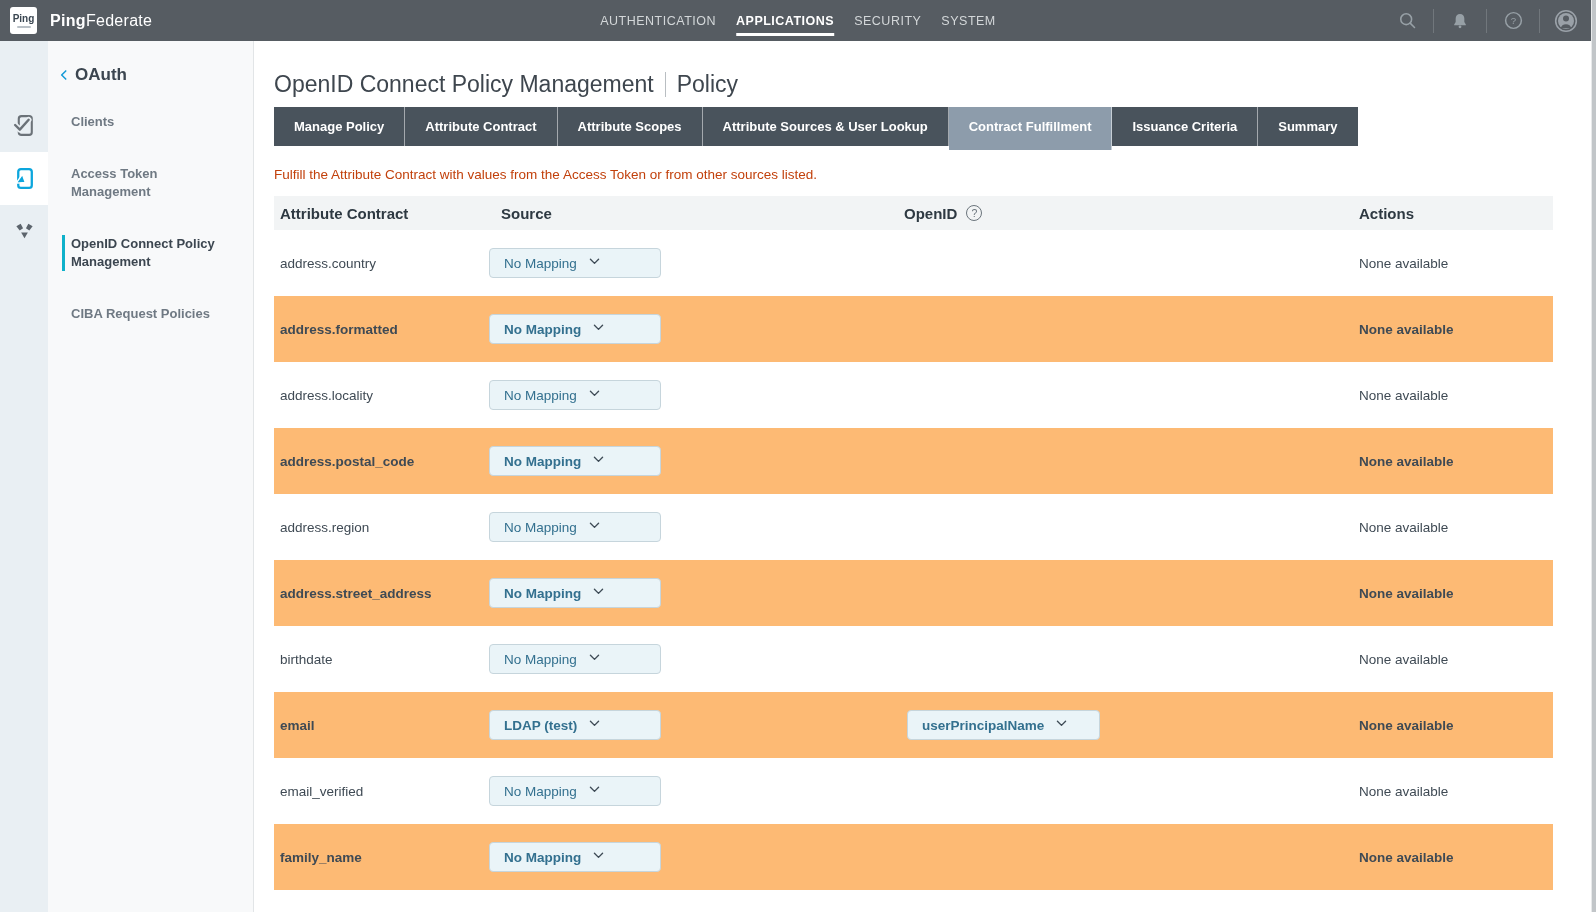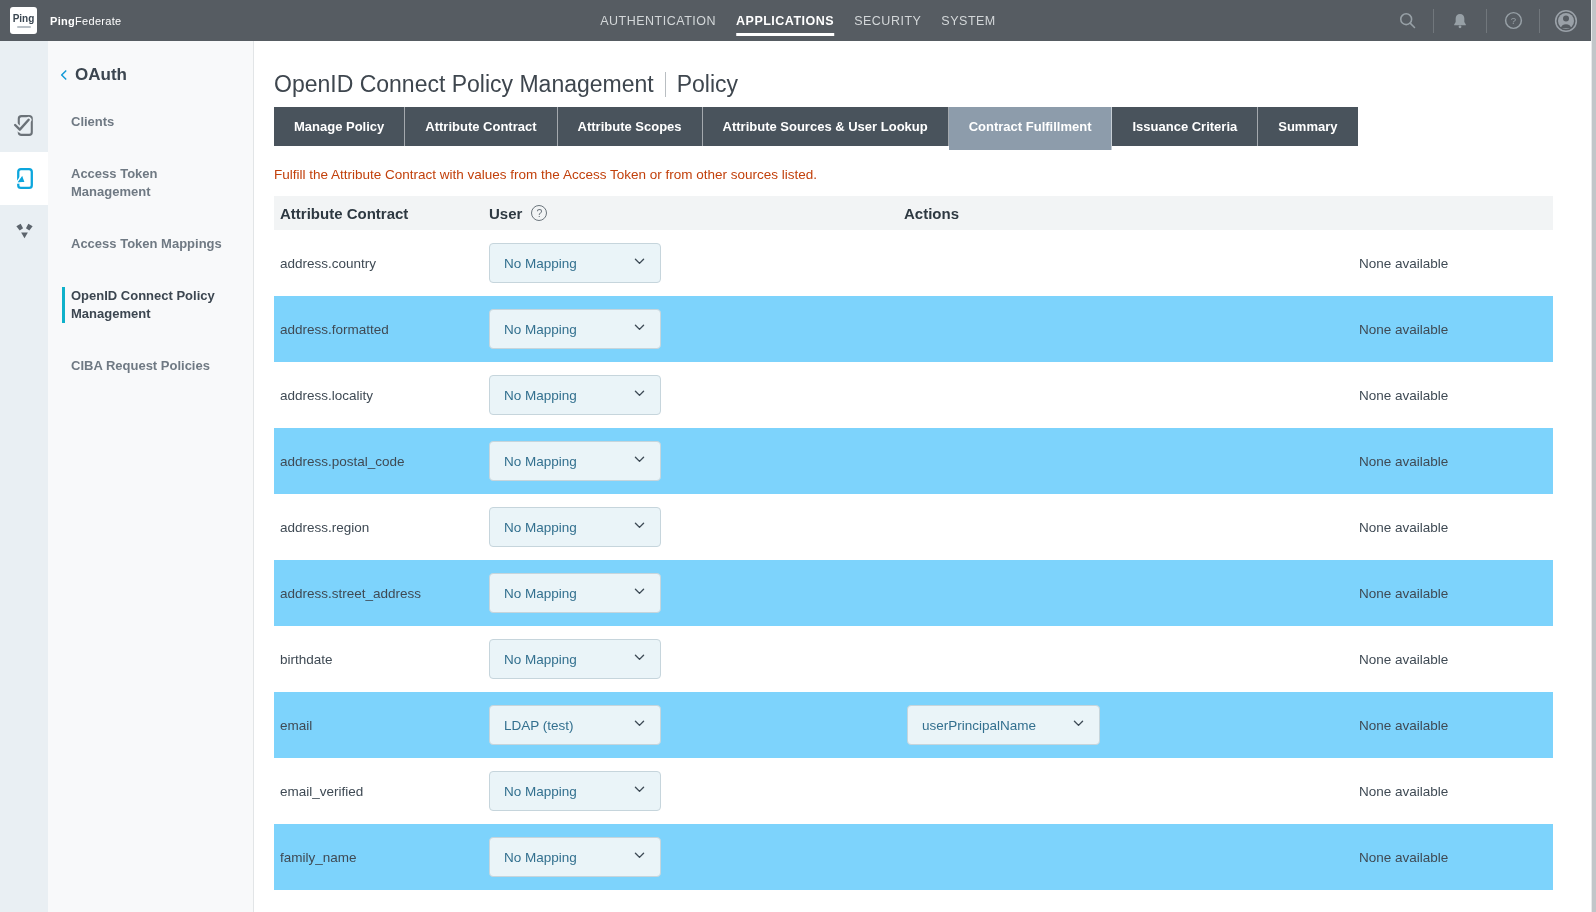--- a/index.html
+++ b/index.html
@@ -4,21 +4,21 @@
 <style>
   * { margin:0; padding:0; box-sizing:border-box; }
   html,body { width:1596px; height:912px; overflow:hidden; }
   body { font-family:"Liberation Sans","DejaVu Sans",sans-serif; background:#ffffff; position:relative; color:#3f4a54; }
 
   
   .app-header { height:41px; background:#565c62; display:flex; align-items:center; padding:0 18px 0 10px; position:relative; }
   .logo-box { width:27px; height:27px; background:#ffffff; border-radius:3px; display:flex; flex-direction:column; align-items:center; justify-content:center; cursor:pointer; }
   .logo-box .logo-txt { font-size:10px; font-weight:800; color:#3b4752; line-height:10px; }
   .logo-box .logo-sub { width:14px; height:2px; background:#b9c0c6; margin-top:2px; border-radius:1px; }
-  .brand { margin-left:13px; font-size:11px; color:#ffffff; letter-spacing:.3px; white-space:nowrap; }
+  .brand { margin-left:13px; font-size:16px; color:#ffffff; letter-spacing:.3px; white-space:nowrap; }
   .brand b { font-weight:700; }
   .brand span { font-weight:300; }
   .top-nav { position:absolute; left:50%; transform:translateX(-50%); display:flex; gap:20px; align-items:center; }
   .nav-item { font-size:12.5px; letter-spacing:.5px; color:#d3d7d9; position:relative; cursor:pointer; padding:6px 0; }
   .nav-item.active { color:#ffffff; font-weight:700; }
   .nav-item.active::after { content:""; position:absolute; left:0; right:0; bottom:-2px; height:3px; background:#ffffff; }
   .header-actions { margin-left:auto; display:flex; align-items:center; }
   .h-icon { width:24px; height:24px; display:flex; align-items:center; justify-content:center; cursor:pointer; }
   .h-div { width:1px; height:24px; background:#71777c; margin:0 14px; }
 
@@ -52,25 +52,25 @@
 
   .table { margin-top:14px; }
   .thead, .trow { display:grid; grid-template-columns:215px 415px 455px 1fr; align-items:center; }
   .thead { height:34px; background:#f2f4f5; }
   .thead .th { font-size:15px; font-weight:700; color:#2e3942; }
   .th.c1 { padding-left:6px; }
   .th.c2 { padding-left:12px; }
   .th.c3 { display:flex; align-items:center; }
   .help-icon { width:16px; height:16px; border:1px solid #6b747c; border-radius:50%; color:#6b747c; font-size:10.5px; font-weight:400; display:inline-flex; align-items:center; justify-content:center; margin-left:9px; cursor:pointer; }
   .trow { height:66px; }
-  .trow.alt { background:#7dd3fc; }
+  .trow.alt { background:#fdba74;font-weight:bold; }
   .cell-attr { padding-left:6px; font-size:13.5px; color:#3f4a54; }
   .cell-actions { font-size:13.5px; color:#3f4a54; }
 
-  .sel { display:inline-flex; align-items:center; justify-content:space-between; height:40px; background:#eaf4f8; border:1px solid #c6d5dc; border-radius:4px; padding:0 13px 0 14px; cursor:pointer; }
+  .sel { display:inline-flex; align-items:center; height:30px; background:#eaf4f8; border:1px solid #c6d5dc; border-radius:4px; padding:0 13px 0 14px; cursor:pointer; }
   .sel .lbl { color:#33708f; font-size:13.5px; white-space:nowrap; }
   .sel svg { flex:none; margin-left:10px; }
   .sel.src { width:172px; }
   .sel.val { width:193px; margin-left:3px; }
 
   
   .scrollbar { position:absolute; top:0; right:0; width:5px; height:912px; background:#c2c6c9; border-left:1px solid #e8eaeb; cursor:pointer; }
 </style>
 </head>
 <body>
@@ -149,21 +149,20 @@
   <aside class="sidebar">
     <div class="sb-back">
       <svg width="14" height="14" viewBox="0 0 24 24">
           <path d="M15 5 L8 12 L15 19" fill="none" stroke="#149bd7" stroke-width="2.6" stroke-linecap="round" stroke-linejoin="round"></path>
         </svg>
       <span class="sb-title">OAuth</span>
     </div>
     <ul class="sb-items" id="sidebar-items">
         <li class="sb-item">Clients</li>
         <li class="sb-item">Access Token Management</li>
-        <li class="sb-item">Access Token Mappings</li>
         <li class="sb-item active">OpenID Connect Policy Management</li>
         <li class="sb-item">CIBA Request Policies</li>
       </ul>
   </aside>
 
   <main>
     <h1 class="page-title">
       <span>OpenID Connect Policy Management</span>
       <span class="t-div"></span>
       <span>Policy</span>
@@ -177,22 +176,23 @@
         <div class="tab active">Contract Fulfillment</div>
         <div class="tab">Issuance Criteria</div>
         <div class="tab">Summary</div>
       </div>
 
     <p class="desc">Fulfill the Attribute Contract with values from the Access Token or from other sources listed.</p>
 
     <div class="table">
       <div class="thead">
         <div class="th c1">Attribute Contract</div>
+        <div class="th c2">Source</div>
         <div class="th c3">
-          <span>User</span>
+          <span>OpenID</span>
           <span class="help-icon">?</span>
         </div>
         <div class="th c4">Actions</div>
       </div>
       <div id="tbody">
           <div class="trow">
             <div class="cell-attr">address.country</div>
             <div><div class="sel src">
                 <span class="lbl">No Mapping</span>
                 <span><svg width="15" height="15" viewBox="0 0 24 24">

